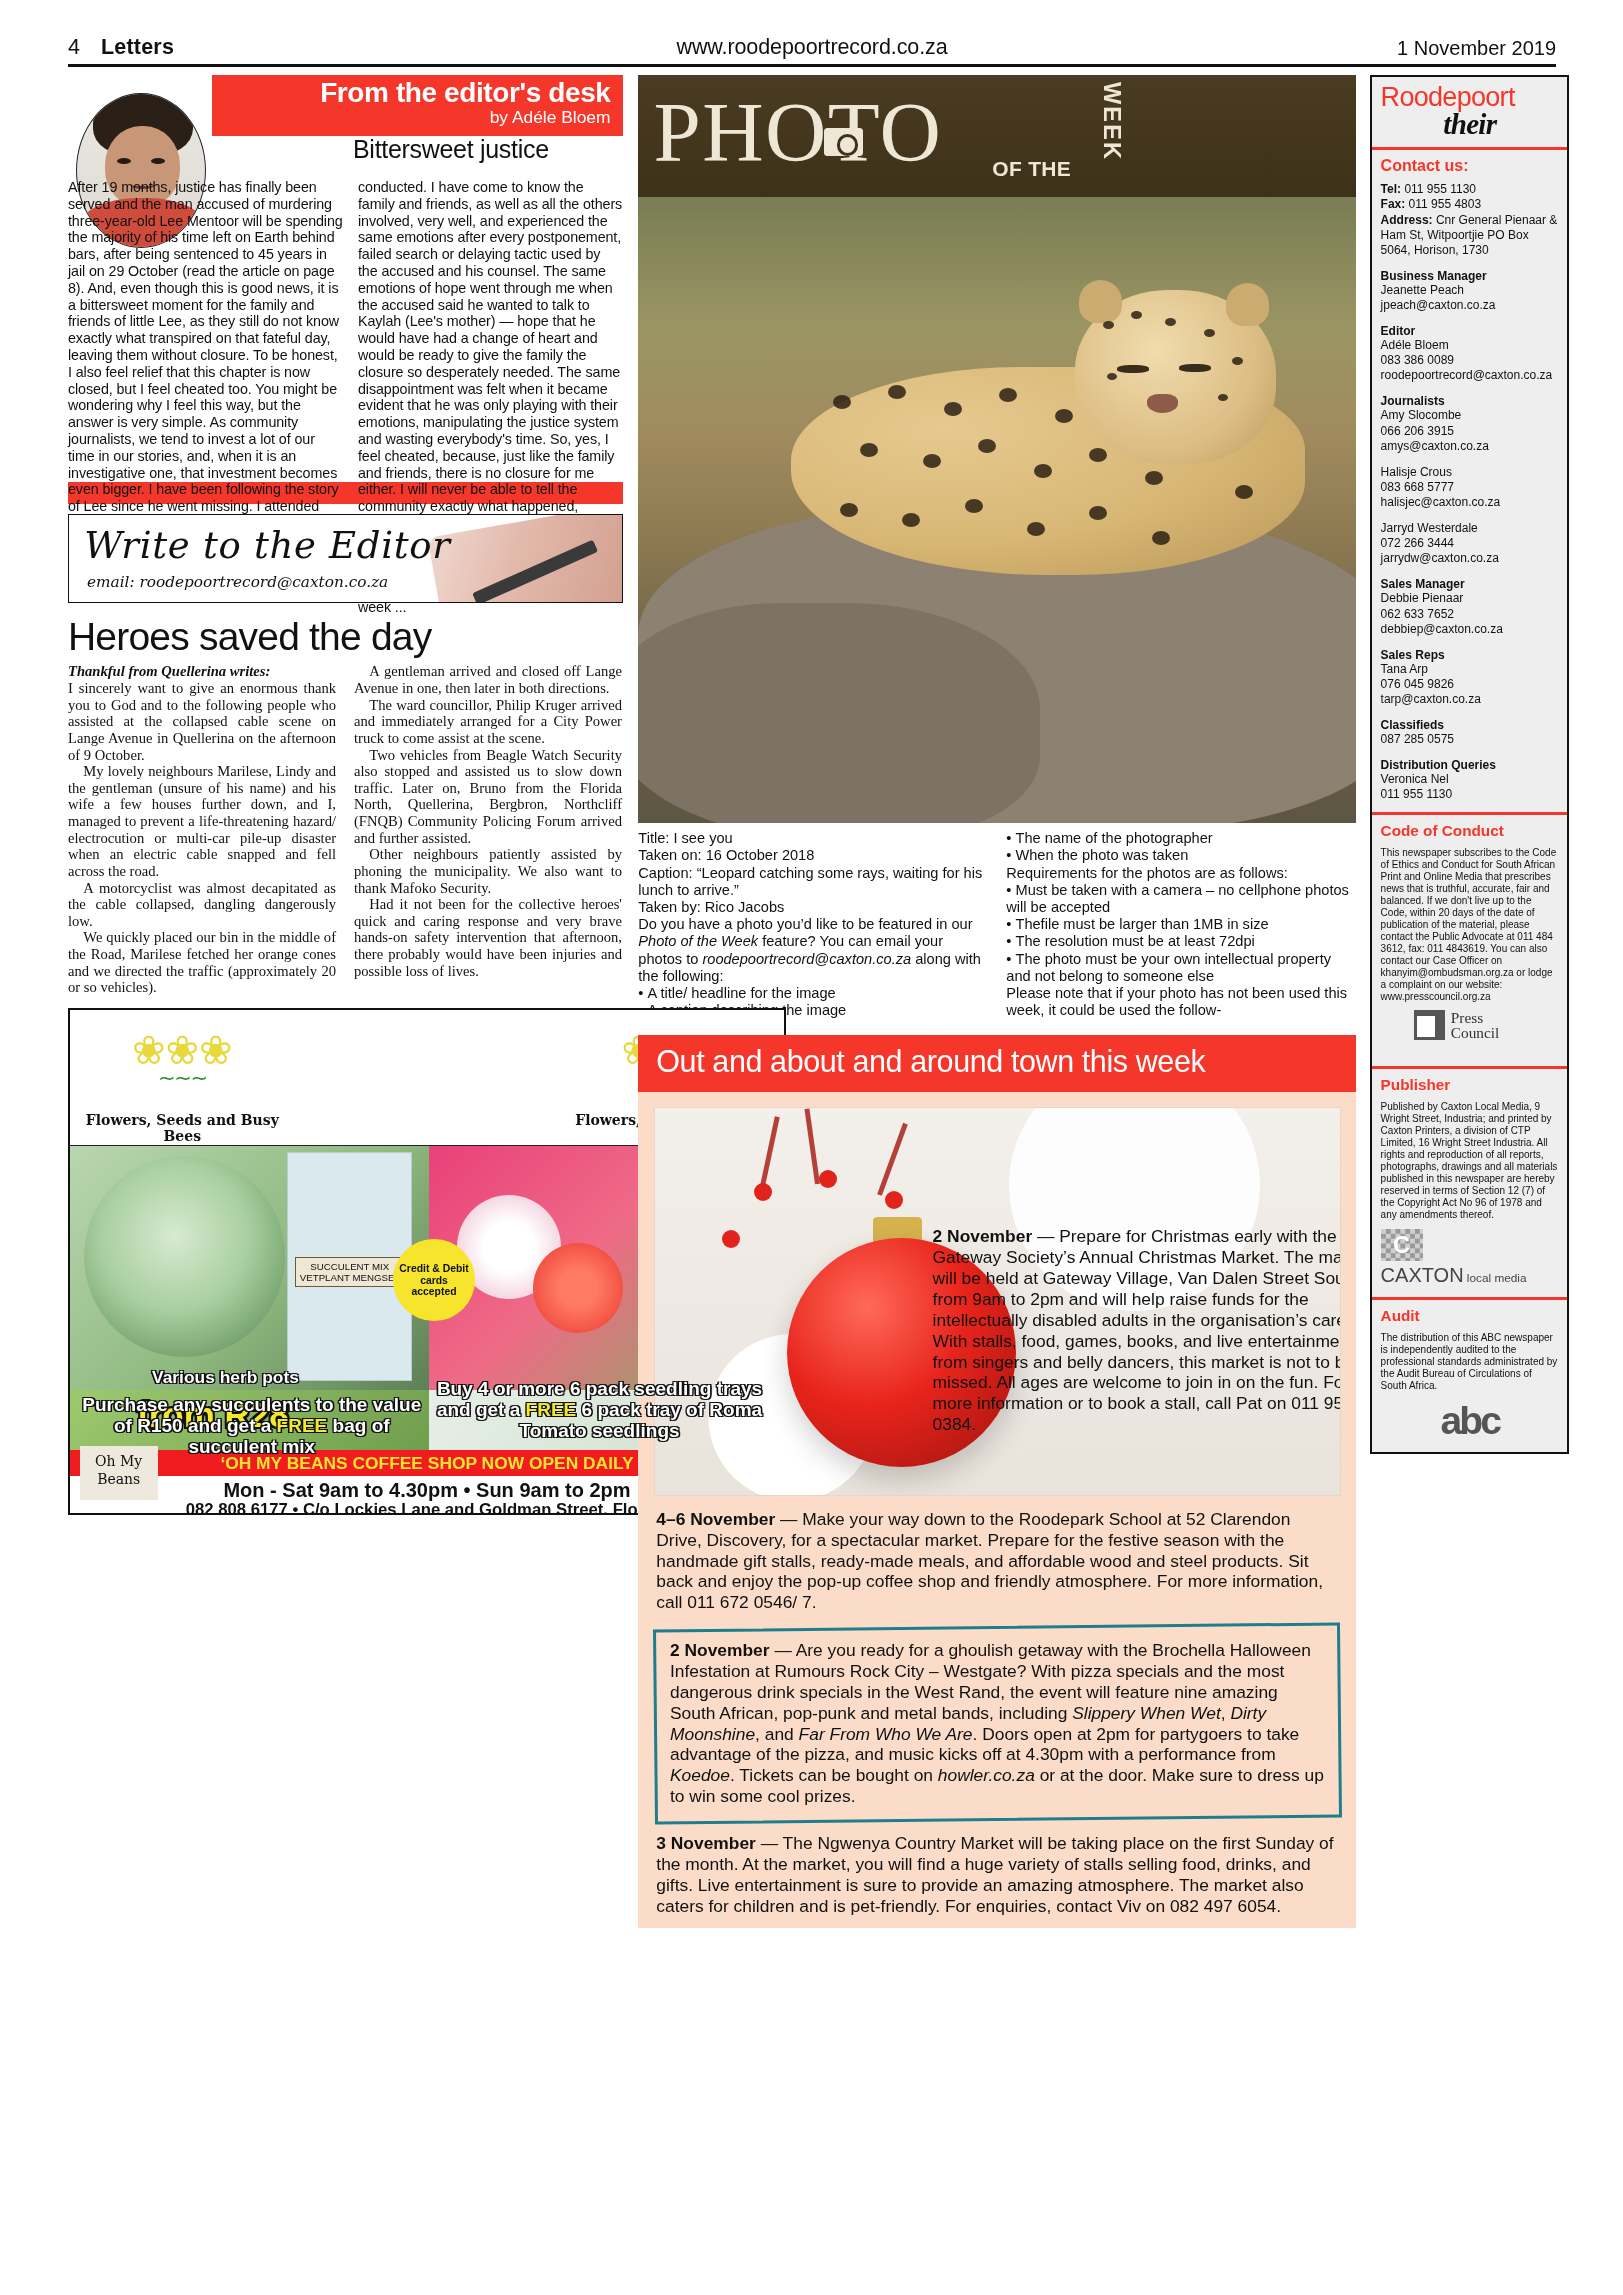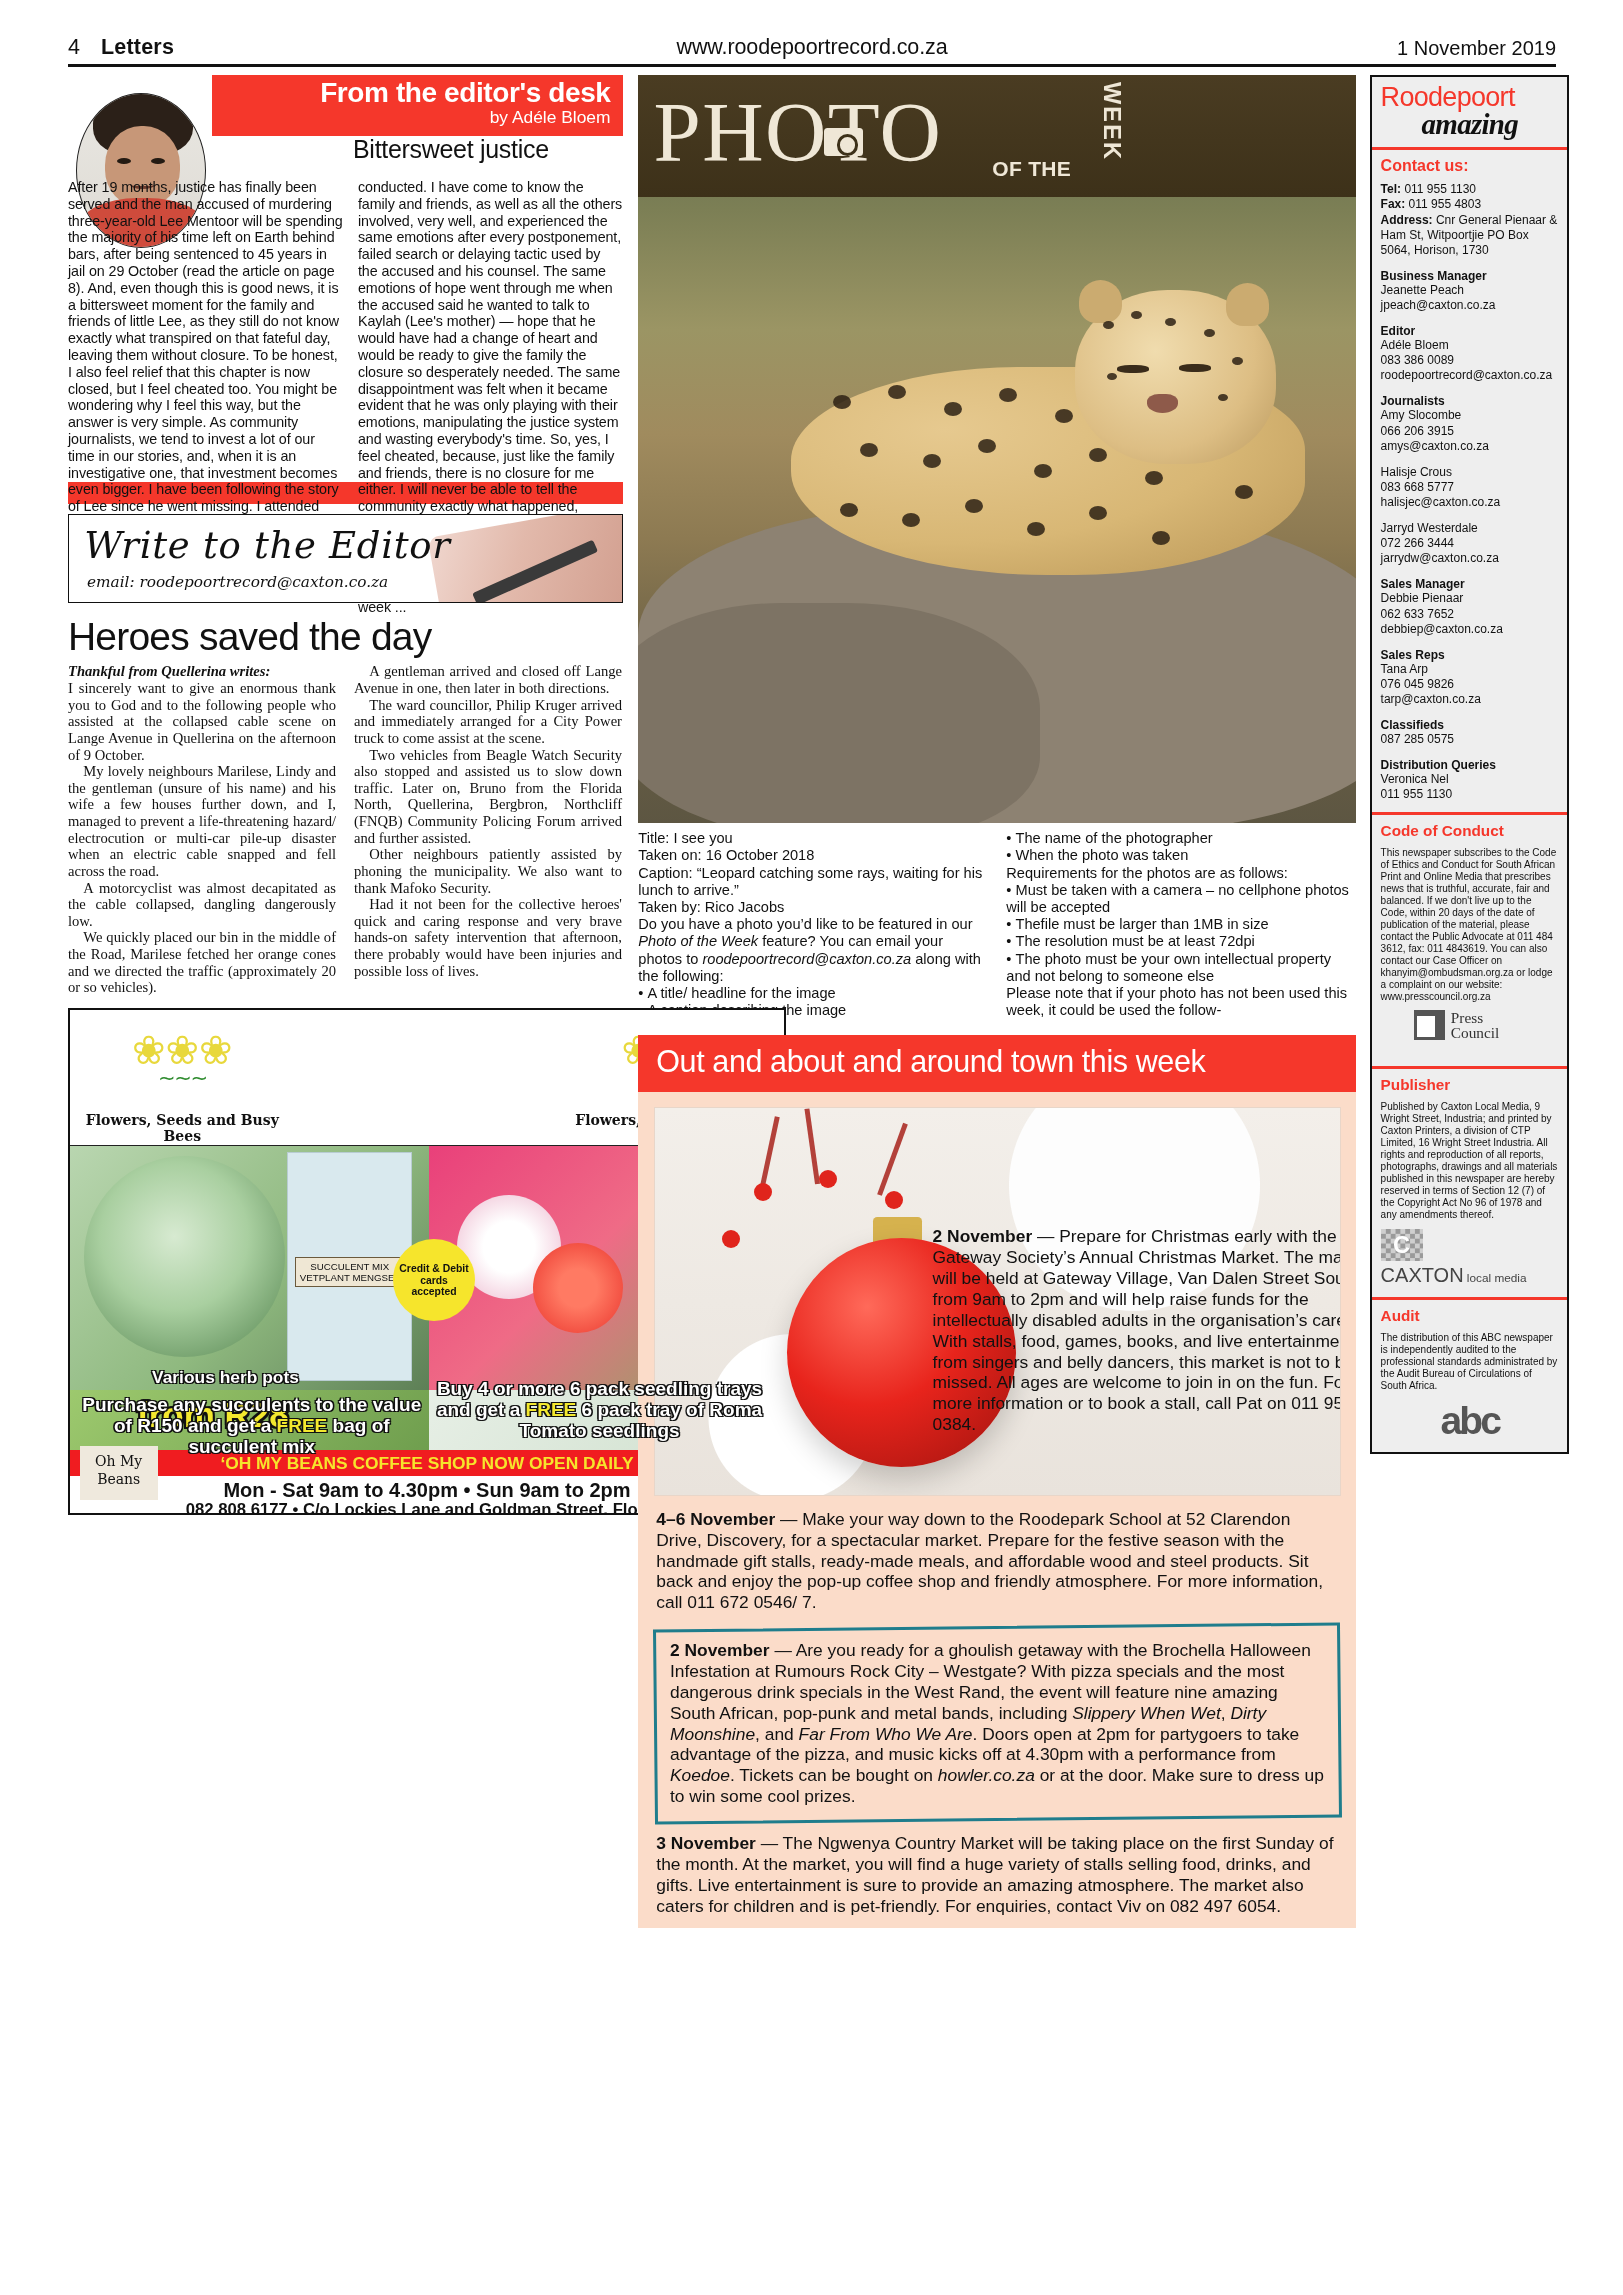--- a/index.html
+++ b/index.html
@@ -442,21 +442,21 @@
         <div class="oab-item">
           <b>3 November</b><span> — The Ngwenya Country Market will be taking place on the first Sunday of the month. At the market, you will find a huge variety of stalls selling food, drinks, and gifts. Live entertainment is sure to provide an amazing atmosphere. The market also caters for children and is pet-friendly. For enquiries, contact Viv on 082 497 6054.</span>
         </div>
       </div>
     </div>
 
     <div class="col-right">
       <div class="rail">
         <div class="rail-logo">
           <div class="r1">Roodepoort</div>
-          <div class="r2">amazing</div>
+          <div class="r2">their</div>
         </div>
         <div class="rail-div"></div>
 
         <div class="rail-sec">
           <div class="rail-h">Contact us:</div>
           <div class="rail-p">
             <div><b>Tel:</b><span> 011 955 1130</span></div>
             <div><b>Fax:</b><span> 011 955 4803</span></div>
             <div><b>Address:</b><span> Cnr General Pienaar &amp; Ham St, Witpoortjie PO Box 5064, Horison, 1730</span></div>
           </div>

